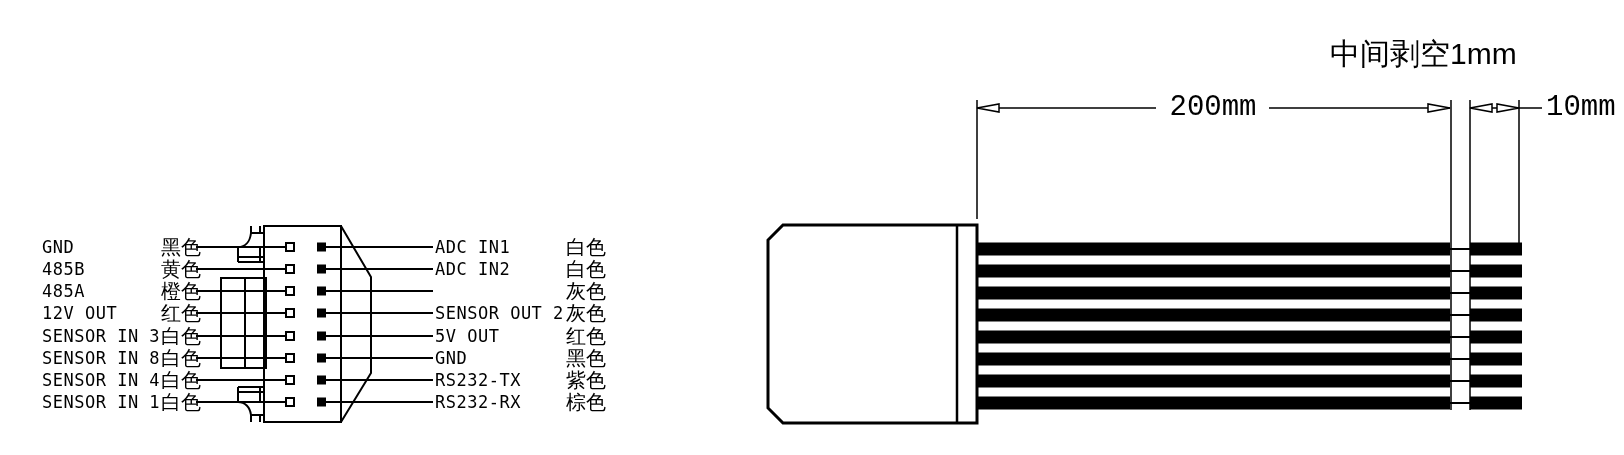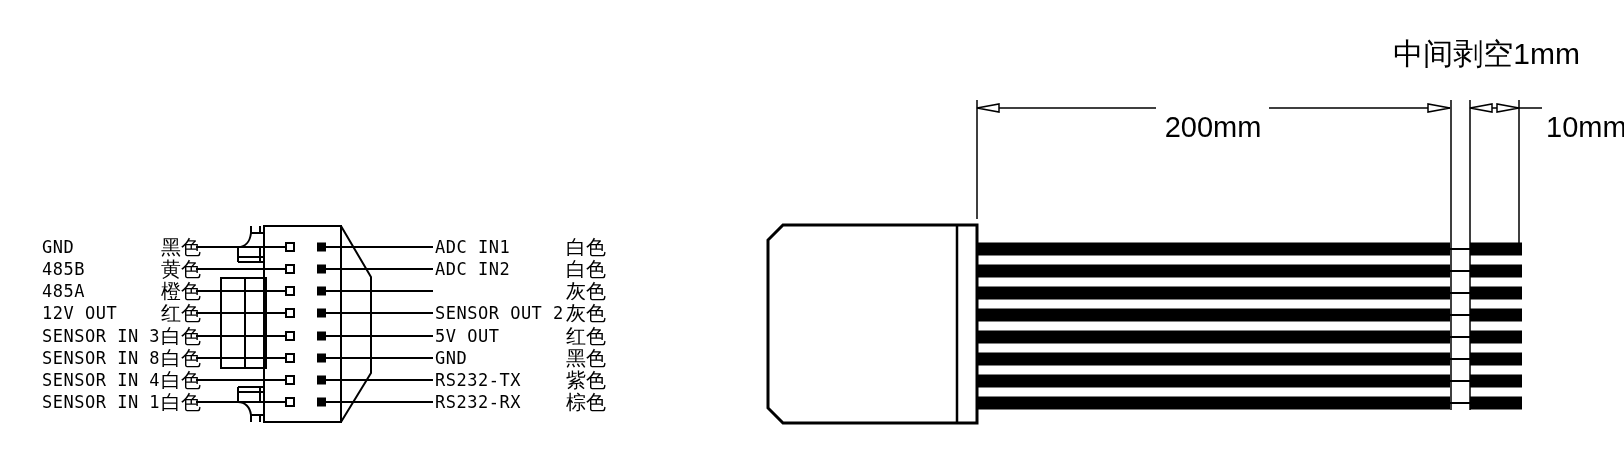--- a/index.html
+++ b/index.html
@@ -2,22 +2,22 @@
 <html><head>
 <meta charset="utf-8">
 <style>
   html,body{margin:0;padding:0;background:#fff;}
   #canvas{position:relative;width:1624px;height:455px;background:#fff;overflow:hidden;
           font-family:"DejaVu Sans Mono", monospace;color:#000;}
   #lineart{position:absolute;left:0;top:0;}
   .lbl{position:absolute;white-space:nowrap;line-height:26px;height:26px;}
   .sig{font:17px/26px "DejaVu Sans Mono", monospace;letter-spacing:.5px;text-align:center;}
   .col{font:20px/26px "DejaVu Sans Mono", monospace;margin-left:11px;}
-  .dim{position:absolute;white-space:nowrap;font-family:Liberation Sans, sans-serif;
-       font-size:29px;line-height:30px;margin-top:19px;}
+  .dim{position:absolute;white-space:nowrap;font-family:Liberation Mono, monospace;
+       font-size:29px;line-height:30px;}
   .note{position:absolute;white-space:nowrap;font-family:"Liberation Sans", sans-serif;
         font-size:30px;line-height:32px;}
   .ctr{text-align:center;}
 </style>
 </head>
 <body>
 
 <div id="canvas">
 
   <svg id="lineart" width="1624" height="455" viewBox="0 0 1624 455">
@@ -147,17 +147,17 @@
   <div class="lbl col" style="left:555px;top:300px">灰色</div>
   <div class="lbl sig" style="left:435px;top:323px">5V OUT</div>
   <div class="lbl col" style="left:555px;top:323px">红色</div>
   <div class="lbl sig" style="left:435px;top:345px">GND</div>
   <div class="lbl col" style="left:555px;top:345px">黑色</div>
   <div class="lbl sig" style="left:435px;top:367px">RS232-TX</div>
   <div class="lbl col" style="left:555px;top:367px">紫色</div>
   <div class="lbl sig" style="left:435px;top:389px">RS232-RX</div>
   <div class="lbl col" style="left:555px;top:389px">棕色</div>
 
-  <div class="note" style="left:1330px;top:38px;width:250px;text-align:right">中间剥空1mm</div>
+  <div class="note" style="left:1330px;top:38px;width:250px;text-align:left">中间剥空1mm</div>
   <div class="dim ctr" style="left:1152px;top:93px;width:122px">200mm</div>
   <div class="dim" style="left:1546px;top:93px">10mm</div>
 
 </div>
 
 </body></html>

